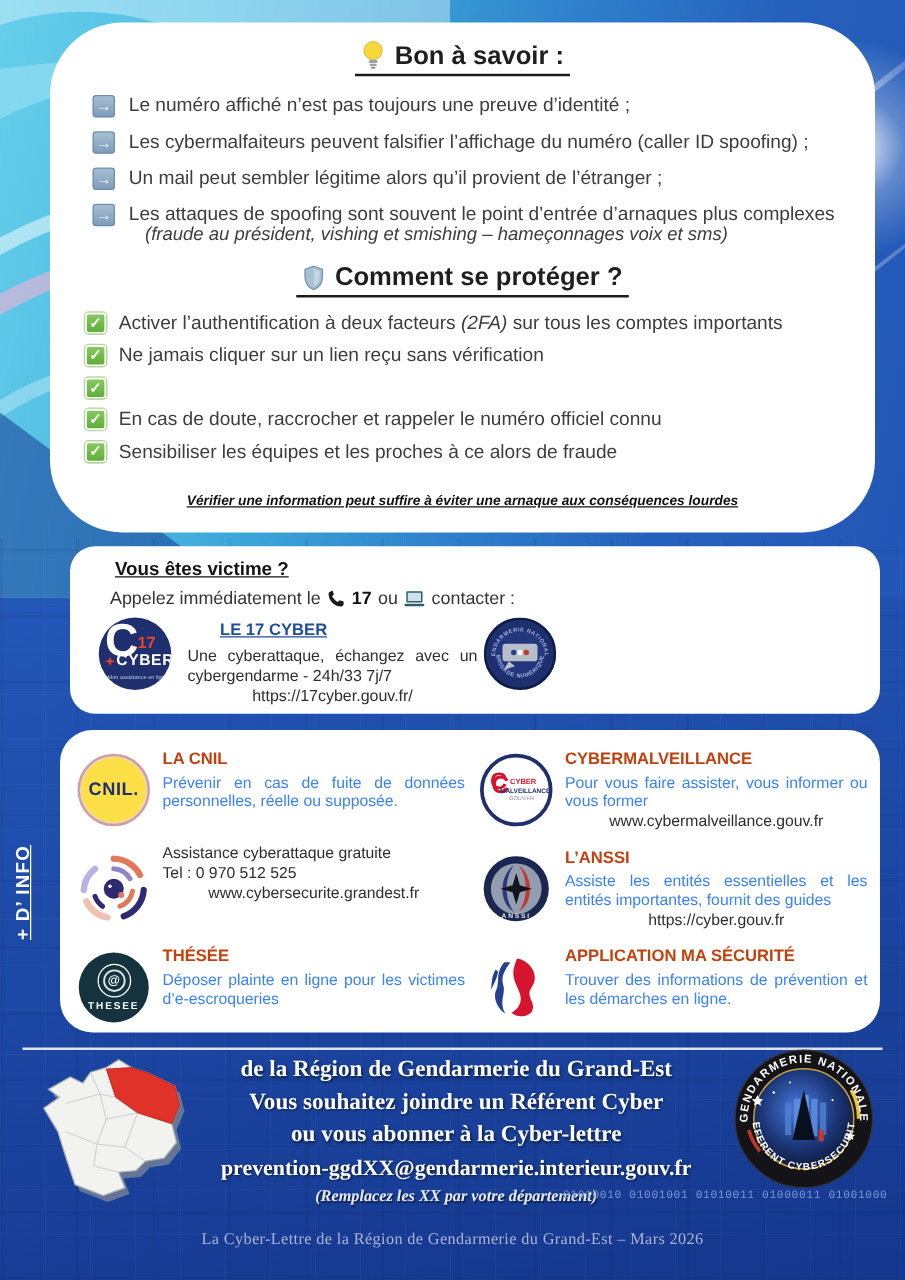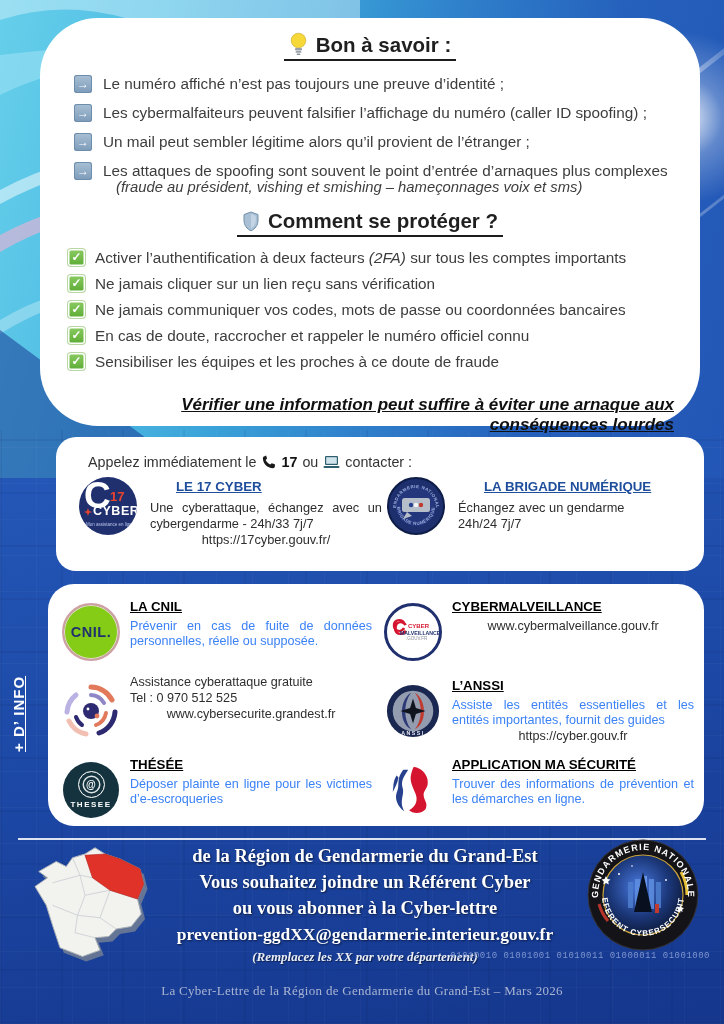--- a/index.html
+++ b/index.html
@@ -37,55 +37,55 @@
         background:linear-gradient(180deg,#a9c0d5,#7c9bb9);color:#fff;font-weight:bold;font-size:12px;
         display:flex;align-items:center;justify-content:center;box-shadow:inset 0 0 0 1px #6d8dac;}
   .k-note{margin:-3px 0 0 42px;font-style:italic;font-size:14.8px;color:#3d3d3d;}
   .protect-title{margin-top:14px;}
   .p-list{margin:11px 0 0 2px;}
   .p-item{display:flex;gap:10px;margin-bottom:7px;font-size:15.3px;color:#3d3d3d;line-height:19px;}
   .bullet-check{flex:0 0 17px;width:17px;height:17px;border-radius:3px;margin-top:1px;
         background:linear-gradient(180deg,#8ccc63,#5cab35);color:#fff;font-size:12px;font-weight:bold;
         display:flex;align-items:center;justify-content:center;
         box-shadow:inset 0 0 0 1.5px #fff,0 0 0 1px #b9d6a5;}
-  .warning{margin-top:24px;text-align:right;font-size:17px;font-weight:bold;font-style:italic;color:#101010;}
+  .warning{margin-top:24px;text-align:center;font-size:11px;font-weight:bold;font-style:italic;color:#101010;}
   .warning span{text-decoration:underline;}
   
   .v-title{margin-left:16px;font-size:15px;font-weight:bold;color:#141414;text-decoration:underline;}
   .v-call{margin:7px 0 0 12px;font-size:14.3px;color:#333;display:flex;align-items:center;gap:5px;}
   .v-num{font-weight:bold;color:#111;}
   .v-row{display:flex;margin-top:7px;}
   .v-entry{flex:1;display:flex;gap:10px;}
   .v-logo{flex:0 0 64px;display:flex;justify-content:center;align-items:flex-start;}
   .v-name{font-size:13.3px;font-weight:bold;color:#1f4e9c;text-decoration:underline;margin:2px 0 6px 0;padding-left:26px;}
   .v-desc{font-size:12.8px;color:#2e2e2e;line-height:15.5px;text-align:justify;}
   .v-desc.w230{max-width:232px;}
   .v-desc.w195{max-width:195px;text-align:left;}
   .v-url{font-size:12.8px;color:#2e2e2e;text-align:center;margin-top:1px;}
   
   .i-grid{display:grid;grid-template-columns:1fr 1fr;column-gap:12px;}
   .i-cell{display:flex;gap:10px;margin-bottom:7px;min-height:72px;}
   .i-logo{flex:0 0 58px;display:flex;justify-content:center;align-items:center;}
   .i-body{flex:1;}
-  .i-name{font-size:13.3px;font-weight:bold;color:#000000;text-decoration:underline;margin:3px 0 5px 0;}
+  .i-name{font-size:13.3px;font-weight:bold;color:#c2410c;margin:3px 0 5px 0;}
   .i-desc{font-size:12.6px;color:#3b82f6;line-height:15px;text-align:justify;}
   .i-line{font-size:12.6px;color:#2e2e2e;line-height:15.5px;}
   .i-url{font-size:12.6px;color:#2e2e2e;text-align:center;margin-top:1px;}
   .side-label{position:absolute;left:10px;top:752px;z-index:2;transform:rotate(-90deg);
         transform-origin:left top;color:#fff;font-weight:bold;font-size:15px;letter-spacing:1px;
         text-decoration:underline;white-space:nowrap;}
   
   .logo17{width:58px;height:58px;border-radius:50%;background:#20306f;position:relative;overflow:hidden;}
   .l17-c{position:absolute;left:5px;top:-2px;font-size:37px;font-weight:bold;color:#fff;}
   .l17-n{position:absolute;left:31px;top:12px;color:#e8432d;font-weight:800;font-size:13px;}
   .l17-l{position:absolute;left:14px;top:27px;color:#fff;font-weight:800;font-size:12.5px;letter-spacing:.5px;}
   .l17-t{position:absolute;left:7px;top:45px;color:#b9c4ea;font-size:4.5px;white-space:nowrap;}
   .l17-spark{position:absolute;left:5px;top:31px;width:8px;height:8px;background:#e8432d;
         clip-path:polygon(50% 0,63% 37%,100% 50%,63% 63%,50% 100%,37% 63%,0 50%,37% 37%);}
-  .logocnil{width:54px;height:54px;border-radius:50%;background:#84cc16;border:2px solid #cf9fa8;
+  .logocnil{width:54px;height:54px;border-radius:50%;background:#fde047;border:2px solid #cf9fa8;
         box-shadow:inset 0 0 0 1px #e8d6da;display:flex;align-items:center;justify-content:center;}
   .logocnil span{color:#20306f;font-weight:800;font-size:14.5px;letter-spacing:.5px;}
   .logothesee{width:56px;height:56px;border-radius:50%;background:#14333f;display:flex;flex-direction:column;
         align-items:center;justify-content:center;gap:2px;}
   .th-maze{width:25px;height:25px;border-radius:50%;border:1.5px solid #fff;display:flex;align-items:center;
         justify-content:center;box-shadow:inset 0 0 0 3.5px #14333f,inset 0 0 0 5px #dfe5e5;}
   .th-maze span{font-size:10px;font-weight:bold;color:#fff;}
   .th-label{font-size:8px;letter-spacing:1.5px;color:#fff;font-weight:bold;}
   .logocm{width:52px;height:52px;border-radius:50%;background:#fff;border:3px solid #20306f;position:relative;}
   .cm-c{position:absolute;left:6px;top:11px;color:#d5152f;font-weight:800;font-size:20px;}
@@ -170,35 +170,35 @@
       <div class="p-item">
         <span class="bullet-check">✓</span>
         <span><span>Activer l’authentification à deux facteurs </span><em>(2FA)</em><span> sur tous les comptes importants</span></span>
       </div>
       <div class="p-item">
         <span class="bullet-check">✓</span>
         <span>Ne jamais cliquer sur un lien reçu sans vérification</span>
       </div>
       <div class="p-item">
         <span class="bullet-check">✓</span>
-        <span>Ne jamais communiquer vos codes, mots de passe ou coordonnées bancaires</span>
       </div>
       <div class="p-item">
         <span class="bullet-check">✓</span>
         <span>En cas de doute, raccrocher et rappeler le numéro officiel connu</span>
       </div>
       <div class="p-item">
         <span class="bullet-check">✓</span>
-        <span>Sensibiliser les équipes et les proches à ce doute de fraude</span>
+        <span>Sensibiliser les équipes et les proches à ce alors de fraude</span>
       </div>
     </div>
     <div class="warning"><span>Vérifier une information peut suffire à éviter une arnaque aux conséquences lourdes</span></div>
   </div>
 
   <div class="card card-victim">
+    <div class="v-title">Vous êtes victime ?</div>
     <div class="v-call">
       <span>Appelez immédiatement le</span>
       <svg width="15" height="15" viewBox="0 0 16 16">
         <path d="M3.8,1.2 C3,1.2 2,2.2 2,3.2 c0,6 4.8,10.8 10.8,10.8 1,0 2,-1 2,-1.8 l0,-2.4 -3.4,-1.1 -1.5,1.5 c-2,-1 -3.9,-2.9 -4.9,-4.9 l1.5,-1.5 -1.1,-3.4 Z" fill="#1a1a1a"></path>
       </svg>
       <span class="v-num">17</span>
       <span>ou</span>
       <svg width="17" height="14" viewBox="0 0 17 14">
         <rect x="2" y="1" width="13" height="9" rx="1" fill="#2e5f6e"></rect>
         <rect x="3.2" y="2.2" width="10.6" height="6.6" fill="#cfe3ea"></rect>
@@ -238,24 +238,20 @@
             <text font-size="4.4" fill="#9fb0e0" font-weight="bold" letter-spacing=".5">
               <textPath href="#bnBot" startOffset="50%" text-anchor="middle">BRIGADE NUMÉRIQUE</textPath>
             </text>
             <rect x="15" y="21" width="28" height="14" rx="2.5" fill="#b6bfc9"></rect>
             <path d="M20,35 l-4,7 l9,-3 Z" fill="#b6bfc9"></path>
             <circle cx="24" cy="28" r="2.2" fill="#27408f"></circle>
             <circle cx="29" cy="28" r="2.2" fill="#f4f6f8"></circle>
             <circle cx="34" cy="28" r="2.2" fill="#c13a30"></circle>
           </svg>
         </div>
-        <div class="v-body">
-          <div class="v-name">LA BRIGADE NUMÉRIQUE</div>
-          <div class="v-desc w195">Échangez avec un gendarme 24h/24 7j/7</div>
-        </div>
       </div>
     </div>
   </div>
 
   <div class="side-label">+ D’ INFO</div>
 
   <div class="card card-info">
     <div class="i-grid">
 
       <div class="i-cell">
@@ -275,20 +271,21 @@
           <div class="logocm">
             <span class="cm-c" style="font-size:19px;color:#d5152f;left:5px;top:9px;width:14px;overflow:hidden;">CYBER</span>
             <span class="cm-c">C</span>
             <span class="cm-l1">CYBER</span>
             <span class="cm-l2">MALVEILLANCE</span>
             <span class="cm-l3">.GOUV.FR</span>
           </div>
         </div>
         <div class="i-body">
           <div class="i-name">CYBERMALVEILLANCE</div>
+          <div class="i-desc">Pour vous faire assister, vous informer ou vous former</div>
           <div class="i-url">www.cybermalveillance.gouv.fr</div>
         </div>
       </div>
 
       <div class="i-cell">
         <div class="i-logo">
           <svg width="58" height="58" viewBox="0 0 58 58">
             <path d="M29,5 a24,24 0 0 1 21,13" stroke="#e2795b" stroke-width="5" fill="none" stroke-linecap="round"></path>
             <path d="M53,30 a24,24 0 0 1 -16,21" stroke="#2e2a72" stroke-width="5" fill="none" stroke-linecap="round"></path>
             <path d="M24,52 a24,24 0 0 1 -17,-13" stroke="#f2c0b2" stroke-width="5" fill="none" stroke-linecap="round"></path>

